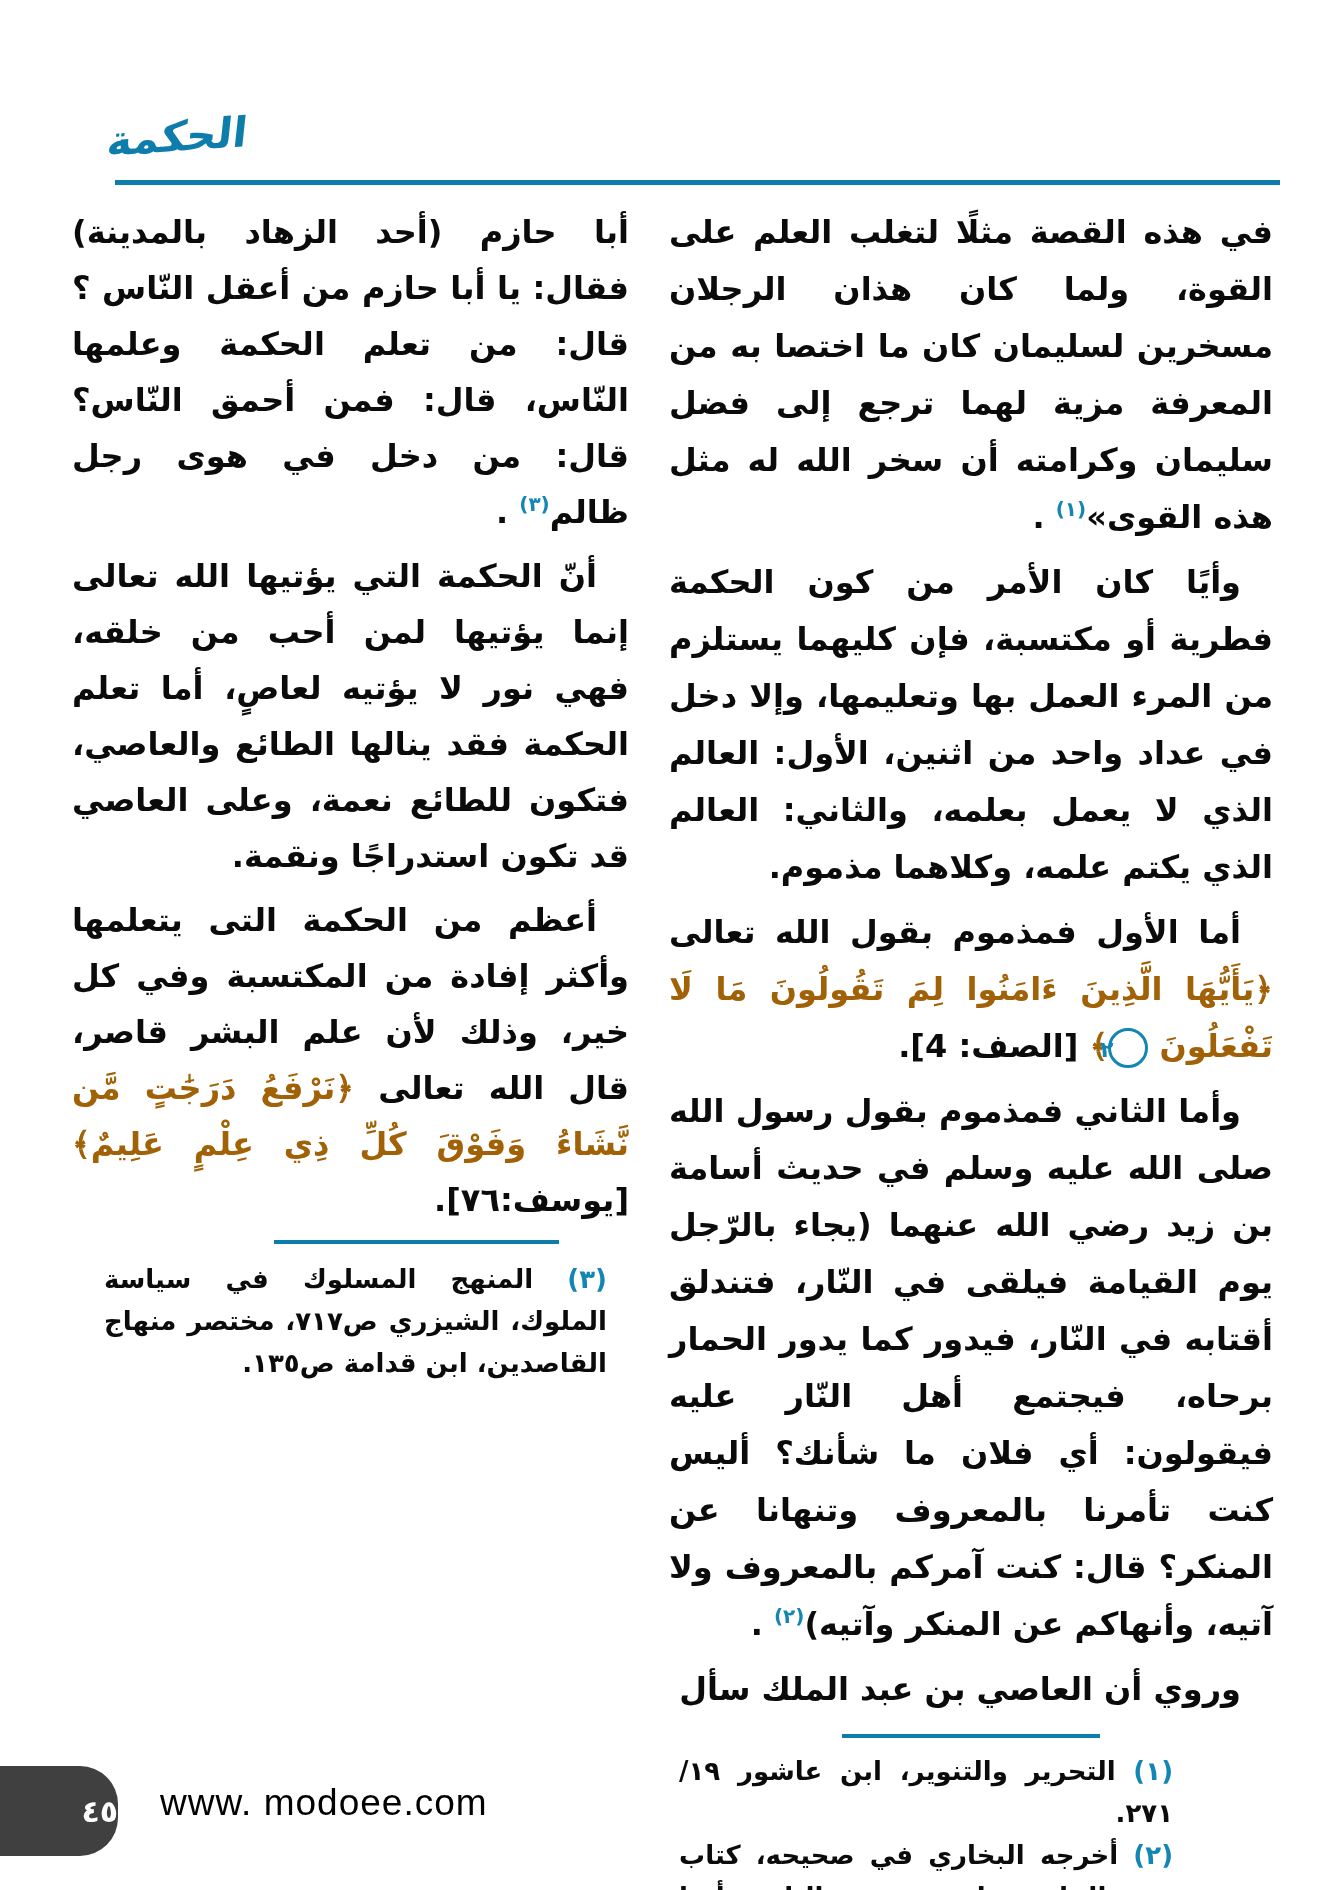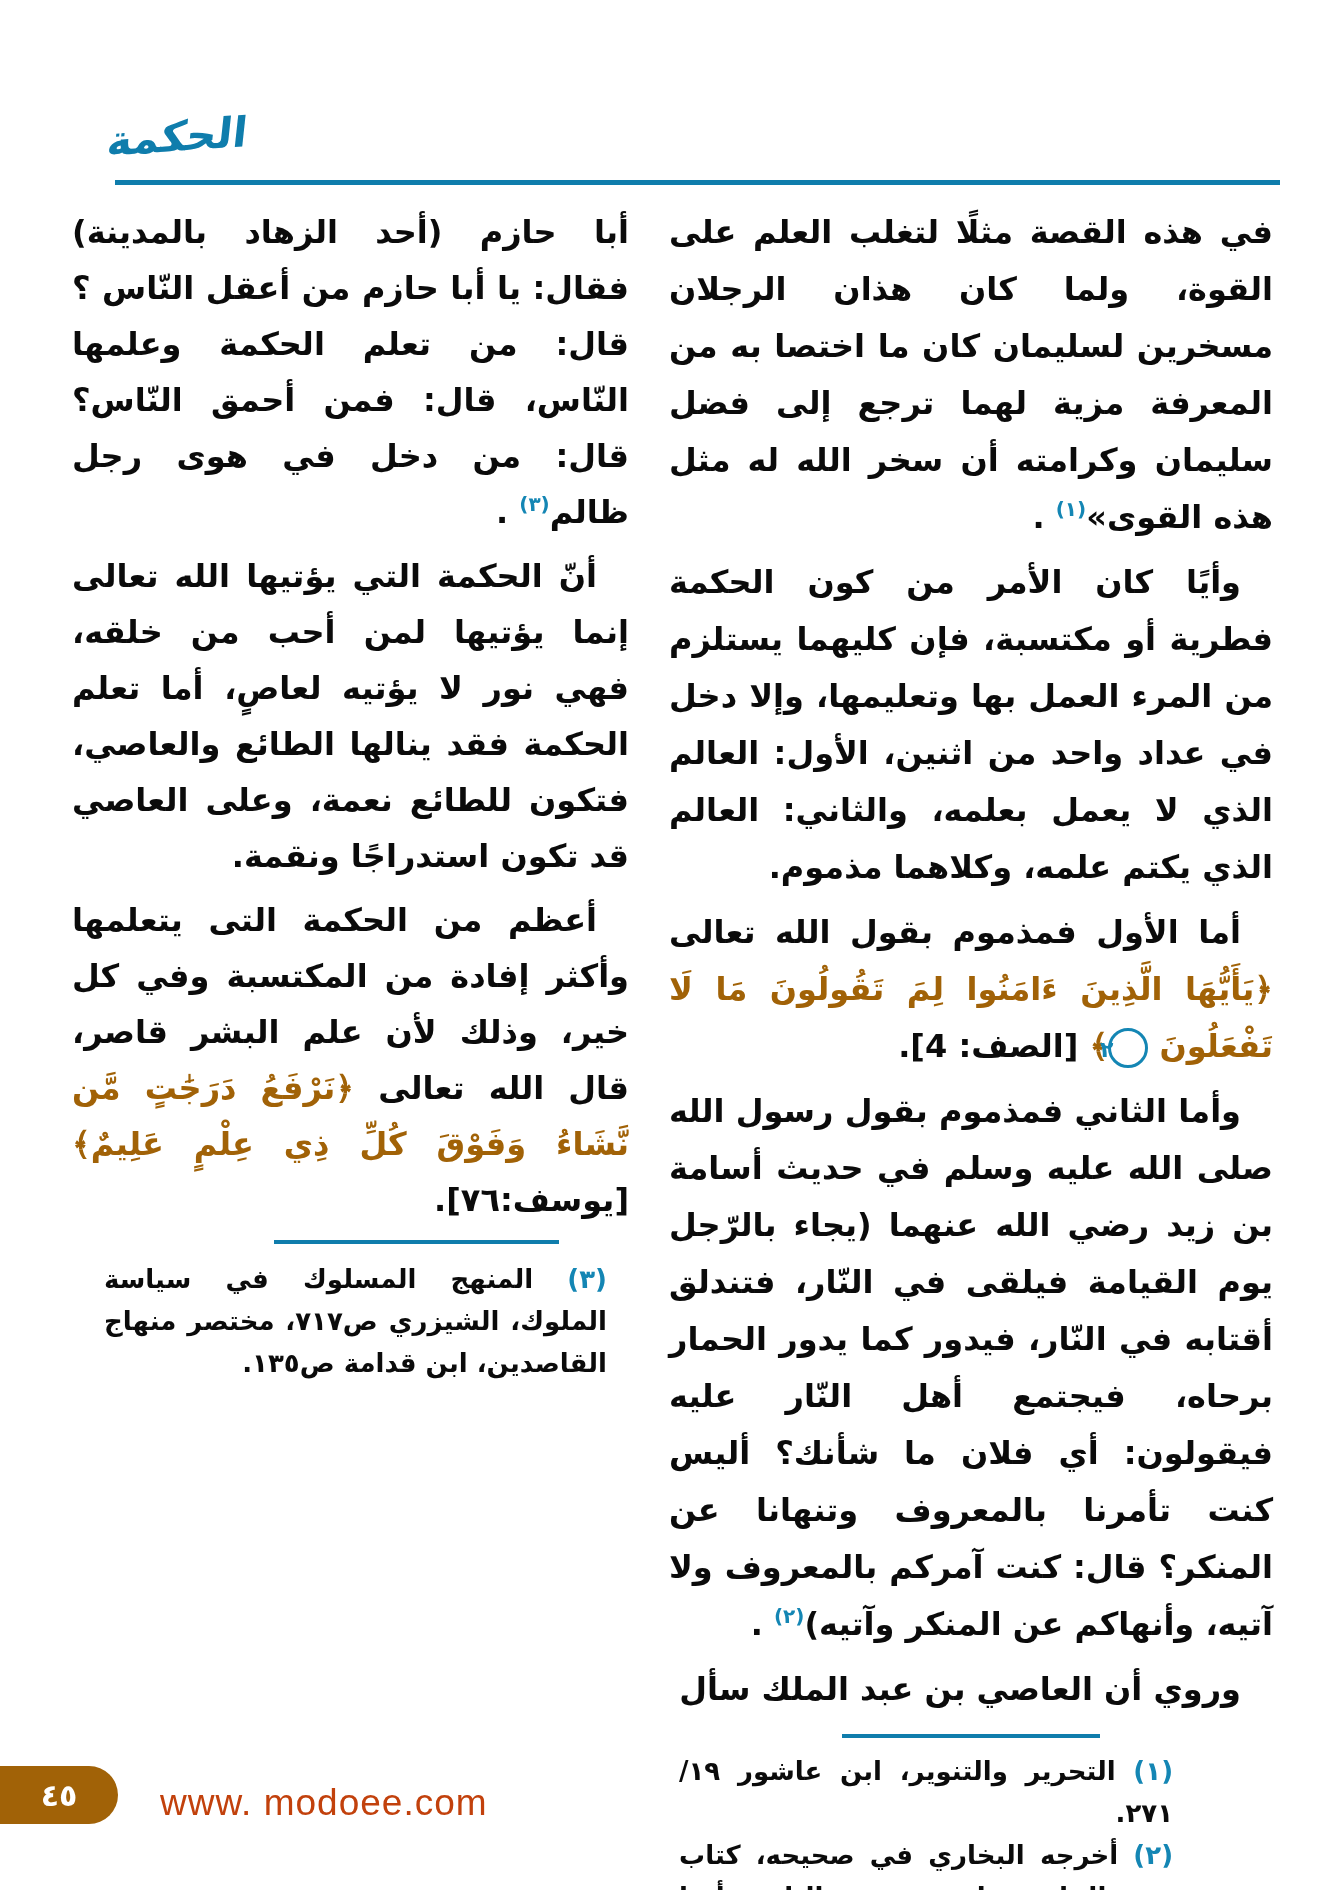--- a/index.html
+++ b/index.html
@@ -52,29 +52,29 @@
   .col-left  .fn-divider{width:285px;margin:12px 78px 14px auto;}
   .footnote{
     font-size:26px;line-height:42px;text-align:justify;font-weight:700;
     color:#0b0b0b;direction:rtl;
   }
   .col-right .footnote{margin:0 108px 0 18px;}
   .col-left  .footnote{margin:0 30px 0 40px;}
   .fn-marker{color:#1486b4;font-weight:700;}
   
   .page-badge{
-    position:absolute;left:0;top:1766px;width:118px;height:58px;
-    background:#a16207;border-radius:0 38px 38px 0;
-    display:flex;align-items:center;justify-content:center;
+    position:absolute;left:0;top:1766px;width:118px;height:90px;
+    background:#404040;border-radius:0 38px 38px 0;
+    display:flex;align-items:center;justify-content:flex-start;
     color:#ffffff;font-size:30px;font-weight:700;
   }
   .website{
     position:absolute;left:160px;top:1782px;
     font-family:"Liberation Sans",sans-serif;
-    font-size:37px;color:#c2410c;letter-spacing:1px;
+    font-size:37px;color:#000000;letter-spacing:1px;
   }
 </style>
 </head>
 <body>
 
 <div class="page" dir="rtl">
 
   <div class="header-title">الحكمة</div>
 
   <div class="header-rule"></div>

